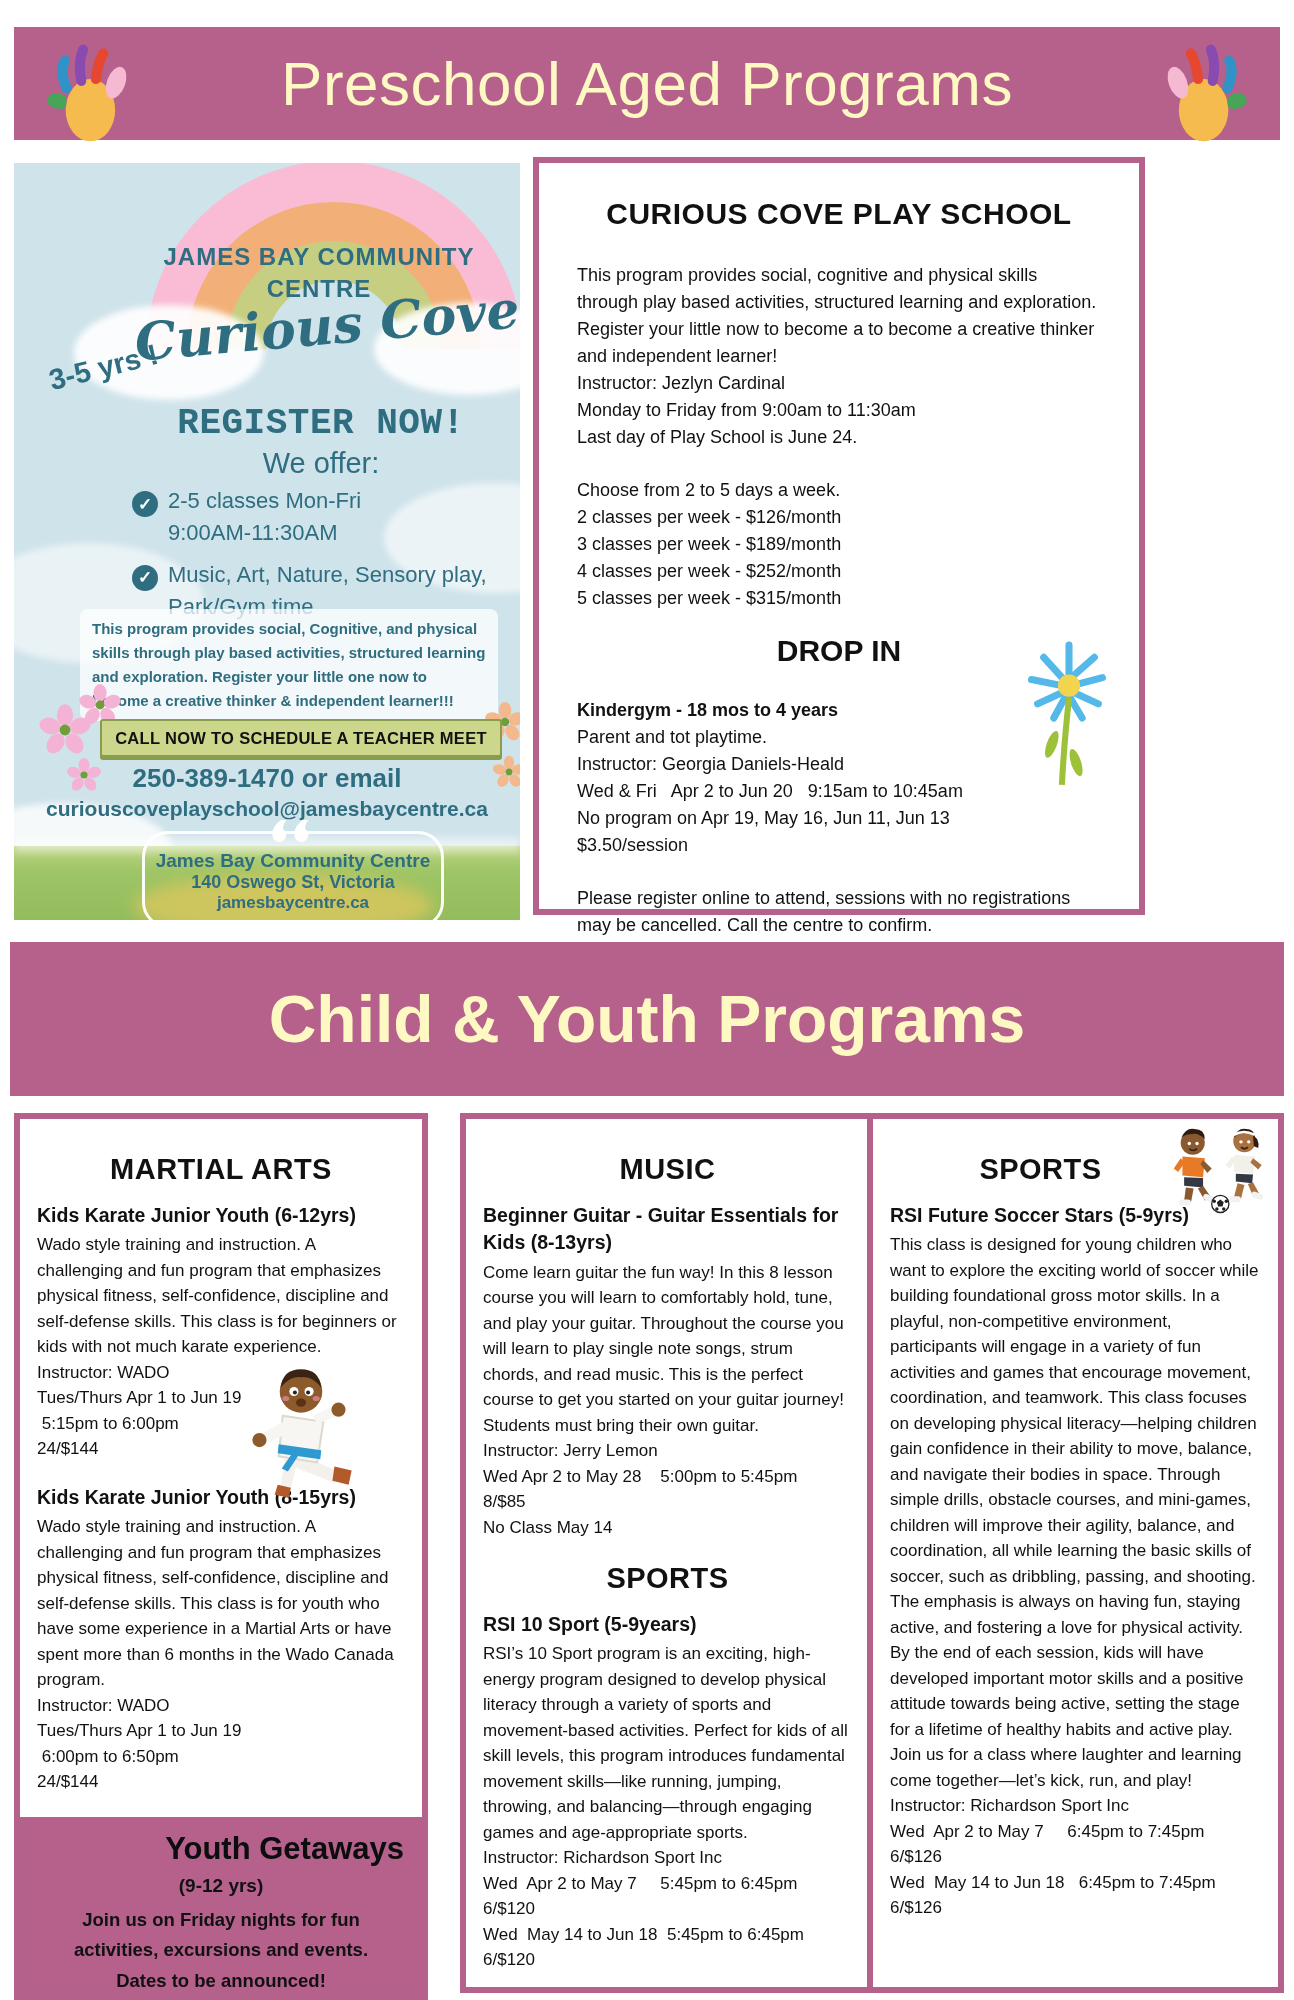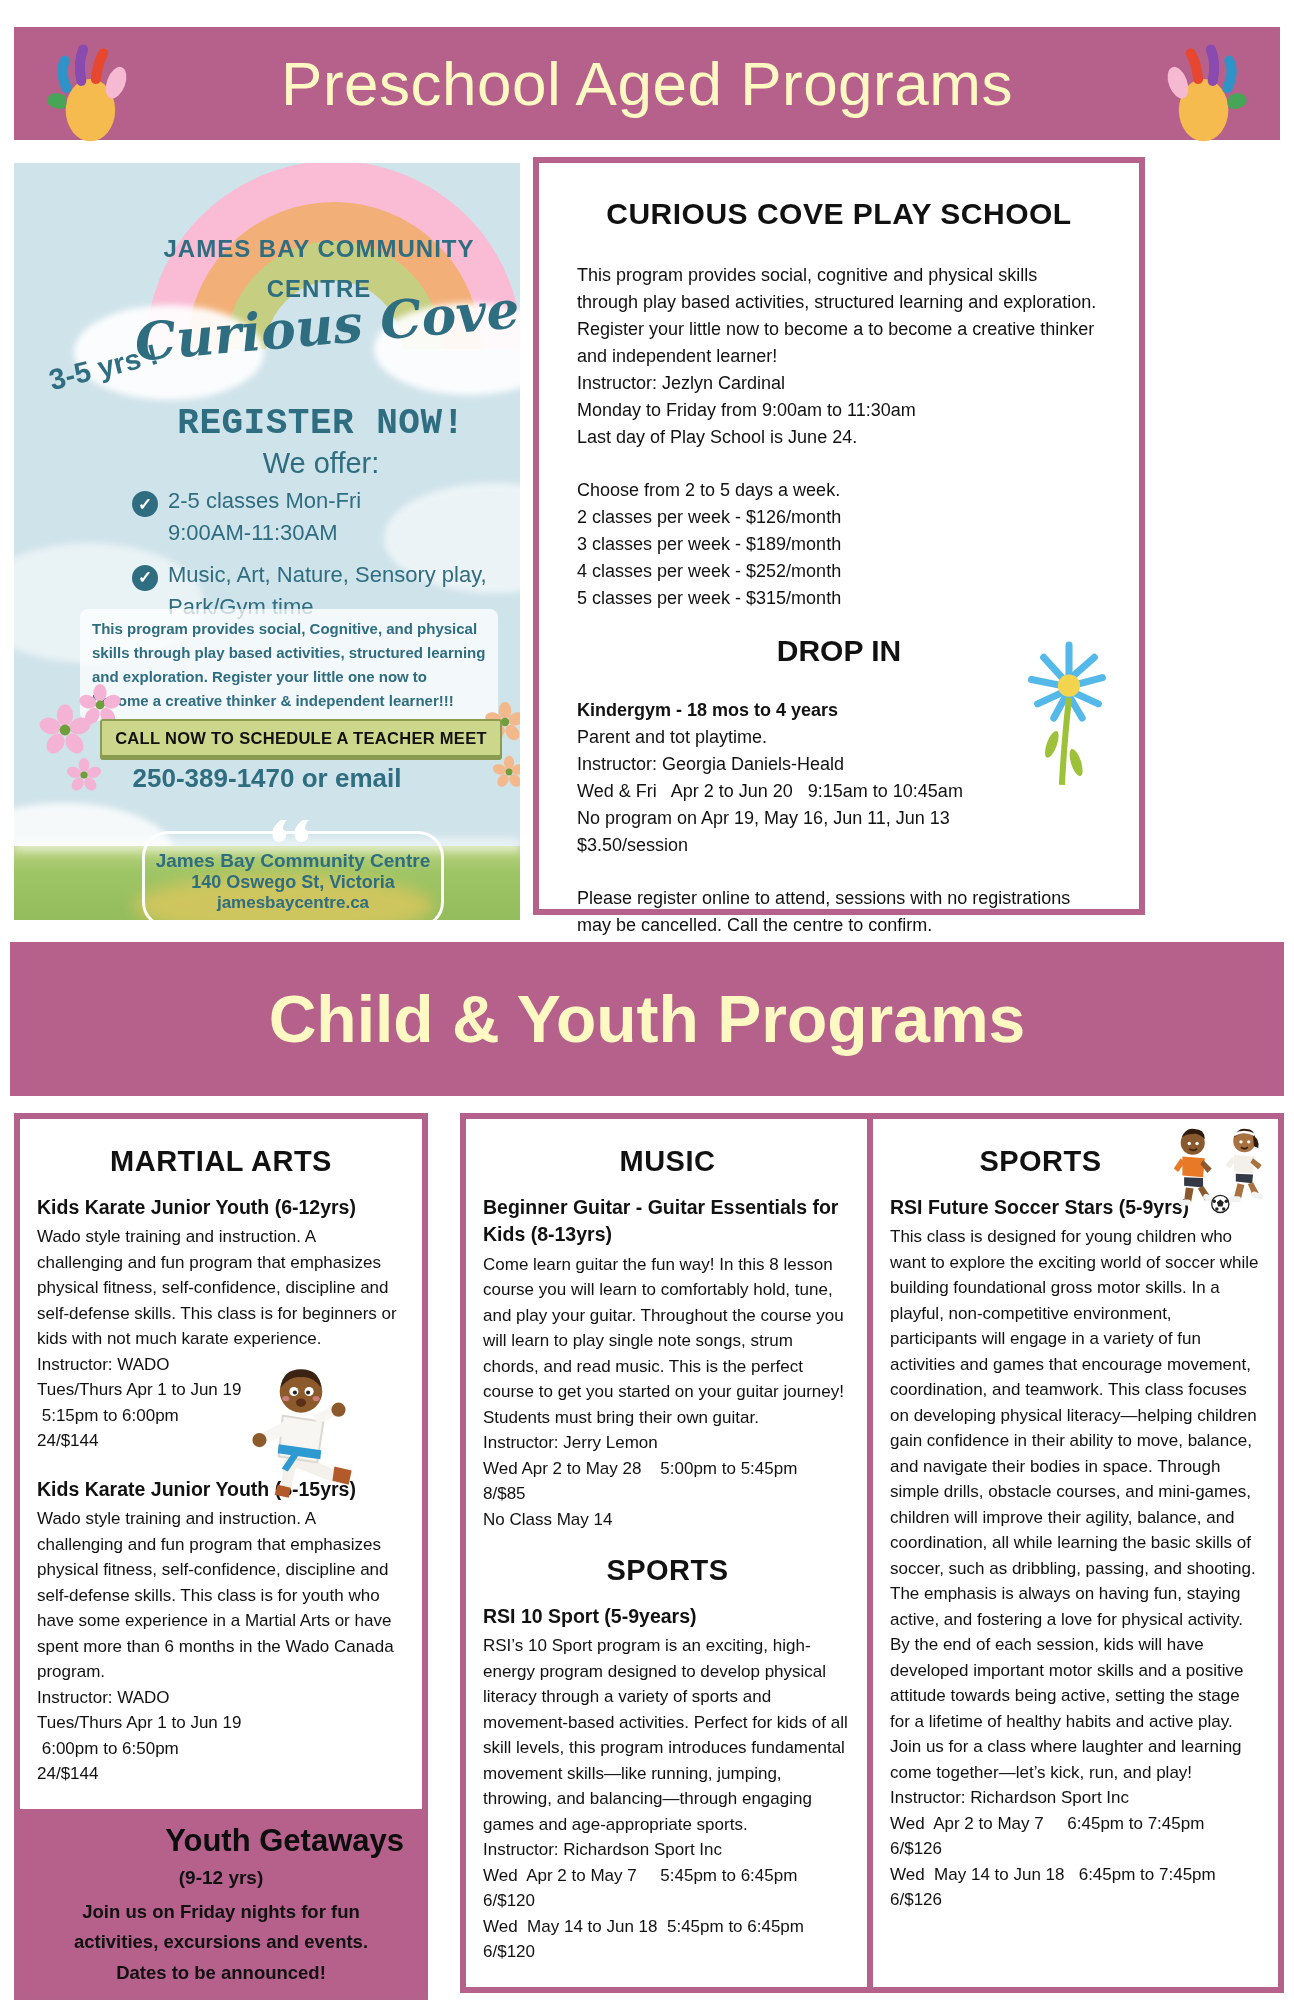--- a/index.html
+++ b/index.html
@@ -15,21 +15,21 @@
   .hand { position: absolute; top: 8px; width: 104px; height: 110px; }
   .hand-left { left: 18px; }
   .hand-right { right: 18px; transform: scaleX(-1); }
 
   
   .poster { position: absolute; left: 14px; top: 163px; width: 506px; height: 757px;
     background: #cfe3ea; overflow: hidden; }
   .cloud { position: absolute; background: #ffffff; border-radius: 50%; filter: blur(3px); }
   .rainbow { position: absolute; left: 130px; top: -6px; width: 380px; height: 192px; }
   .poster .teal { color: #2f6d80; }
-  .org1 { position: absolute; left: 112px; top: 72px; width: 386px; text-align: center;
+  .org1 { position: absolute; left: 112px; top: 80px; width: 386px; text-align: center;
     font-size: 24px; font-weight: 700; letter-spacing: 1px; }
   .org2 { position: absolute; left: 112px; top: 112px; width: 386px; text-align: center;
     font-size: 24px; font-weight: 700; letter-spacing: 1px; }
   .brand { position: absolute; left: 118px; top: 132px; width: 390px; text-align: center;
     font-family: "DejaVu Serif", serif; font-style: italic; font-weight: 700; font-size: 52px;
     transform: rotate(-5deg); }
   .age-badge { position: absolute; left: 34px; top: 188px; font-size: 29px; font-weight: 700;
     transform: rotate(-14deg); }
   .register { position: absolute; left: 112px; top: 240px; width: 390px; text-align: center;
     font-size: 36px; font-weight: 800; letter-spacing: 0.5px; font-family: Liberation Mono, monospace; }
@@ -80,21 +80,21 @@
   .banner-mid { position: absolute; left: 10px; top: 942px; width: 1274px; height: 154px;
     background: #b5618c; display: flex; align-items: center; justify-content: center; }
   .banner-mid .banner-title { font-size: 66px; font-weight: 700; color: #fef9c3; }
 
   
   .col { position: absolute; top: 1113px; height: 880px; background: #fff;
     border: 6px solid #b4618c; overflow: hidden; }
   .col1 { left: 14px; width: 414px; height: 887px; display: flex; flex-direction: column; }
   .col2 { left: 460px; width: 415px; }
   .col3 { left: 867px; width: 417px; }
-  .col .inner { padding: 18px 17px 0; }
+  .col .inner { padding: 26px 17px 0; }
   .colhead { text-align: center; font-size: 29px; font-weight: 800; letter-spacing: 0.5px;
     margin: 8px 0 16px; }
   .colhead.mid { margin-top: 22px; }
   .prog { margin-bottom: 22px; }
   .prog-title { font-size: 19.5px; font-weight: 700; line-height: 1.4; margin-bottom: 3px; }
   .prog-body, .prog-sched { font-size: 17px; line-height: 1.5; }
   .karate-kid { position: absolute; left: 218px; top: 238px; width: 126px; height: 152px; }
   .soccer-kids { position: absolute; right: 6px; top: 4px; width: 112px; height: 92px; }
   .col3 .colhead { padding-right: 70px; }
   .getaways { margin-top: auto; background: #b5618c; text-align: center; padding: 14px 18px 10px; }
@@ -207,20 +207,21 @@
         <ellipse cx="31" cy="17" rx="6" ry="8" transform="rotate(72 31 17)"></ellipse>
         <ellipse cx="27" cy="30" rx="6" ry="8" transform="rotate(144 27 30)"></ellipse>
         <ellipse cx="13" cy="30" rx="6" ry="8" transform="rotate(216 13 30)"></ellipse>
         <ellipse cx="9" cy="17" rx="6" ry="8" transform="rotate(288 9 17)"></ellipse>
       </g>
     <circle cx="20" cy="20" r="4" fill="#6f9e3b"></circle>
   </svg>
 
   <div class="cta">CALL NOW TO SCHEDULE A TEACHER MEET</div>
   <div class="phone teal">250-389-1470 or email</div>
+  <div class="email teal">curiouscoveplayschool@jamesbaycentre.ca</div>
 
   <div class="grass"></div>
 
   <div class="bubble teal">
     <svg class="q" width="44" height="22" viewBox="0 0 44 22">
       <path d="M10 0 C3 5 0 11 2 18 A7 7 0 1 0 12 9 C12 6 13 2 16 0 Z" fill="#fff"></path>
       <path d="M32 0 C25 5 22 11 24 18 A7 7 0 1 0 34 9 C34 6 35 2 38 0 Z" fill="#fff"></path>
     </svg>
     <div class="l1">James Bay Community Centre</div>
     <div class="l2">140 Oswego St, Victoria</div>

